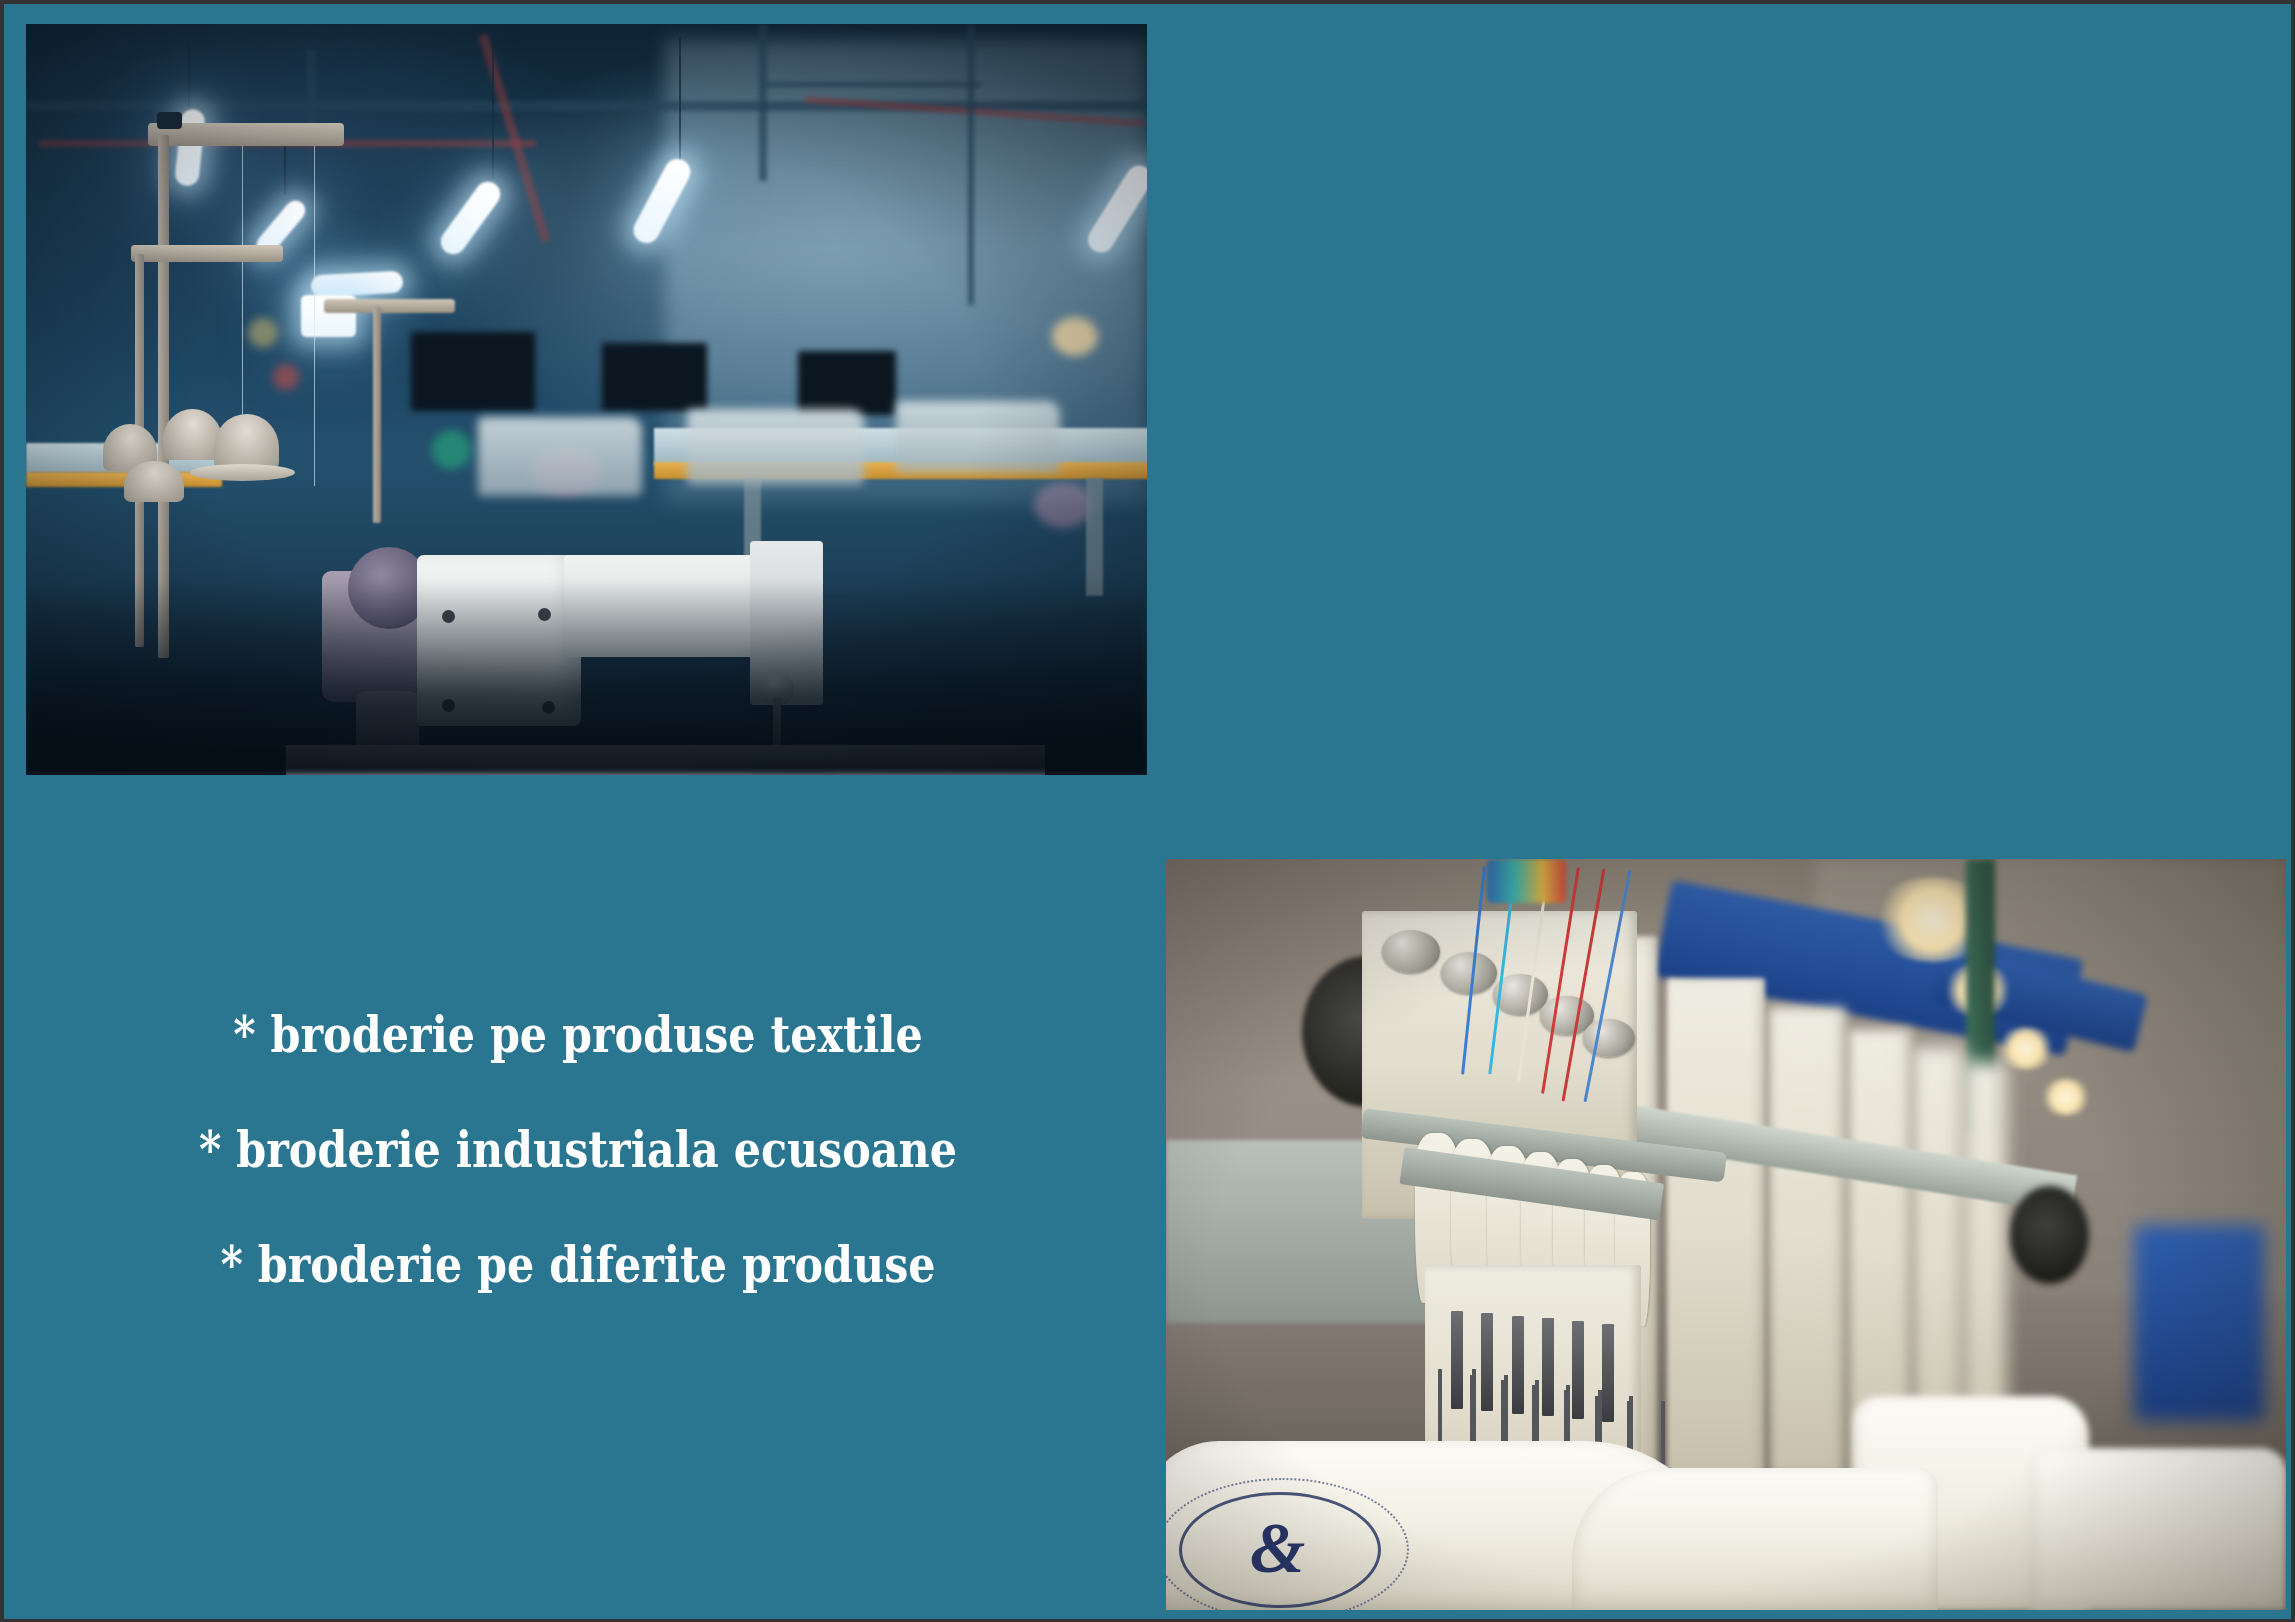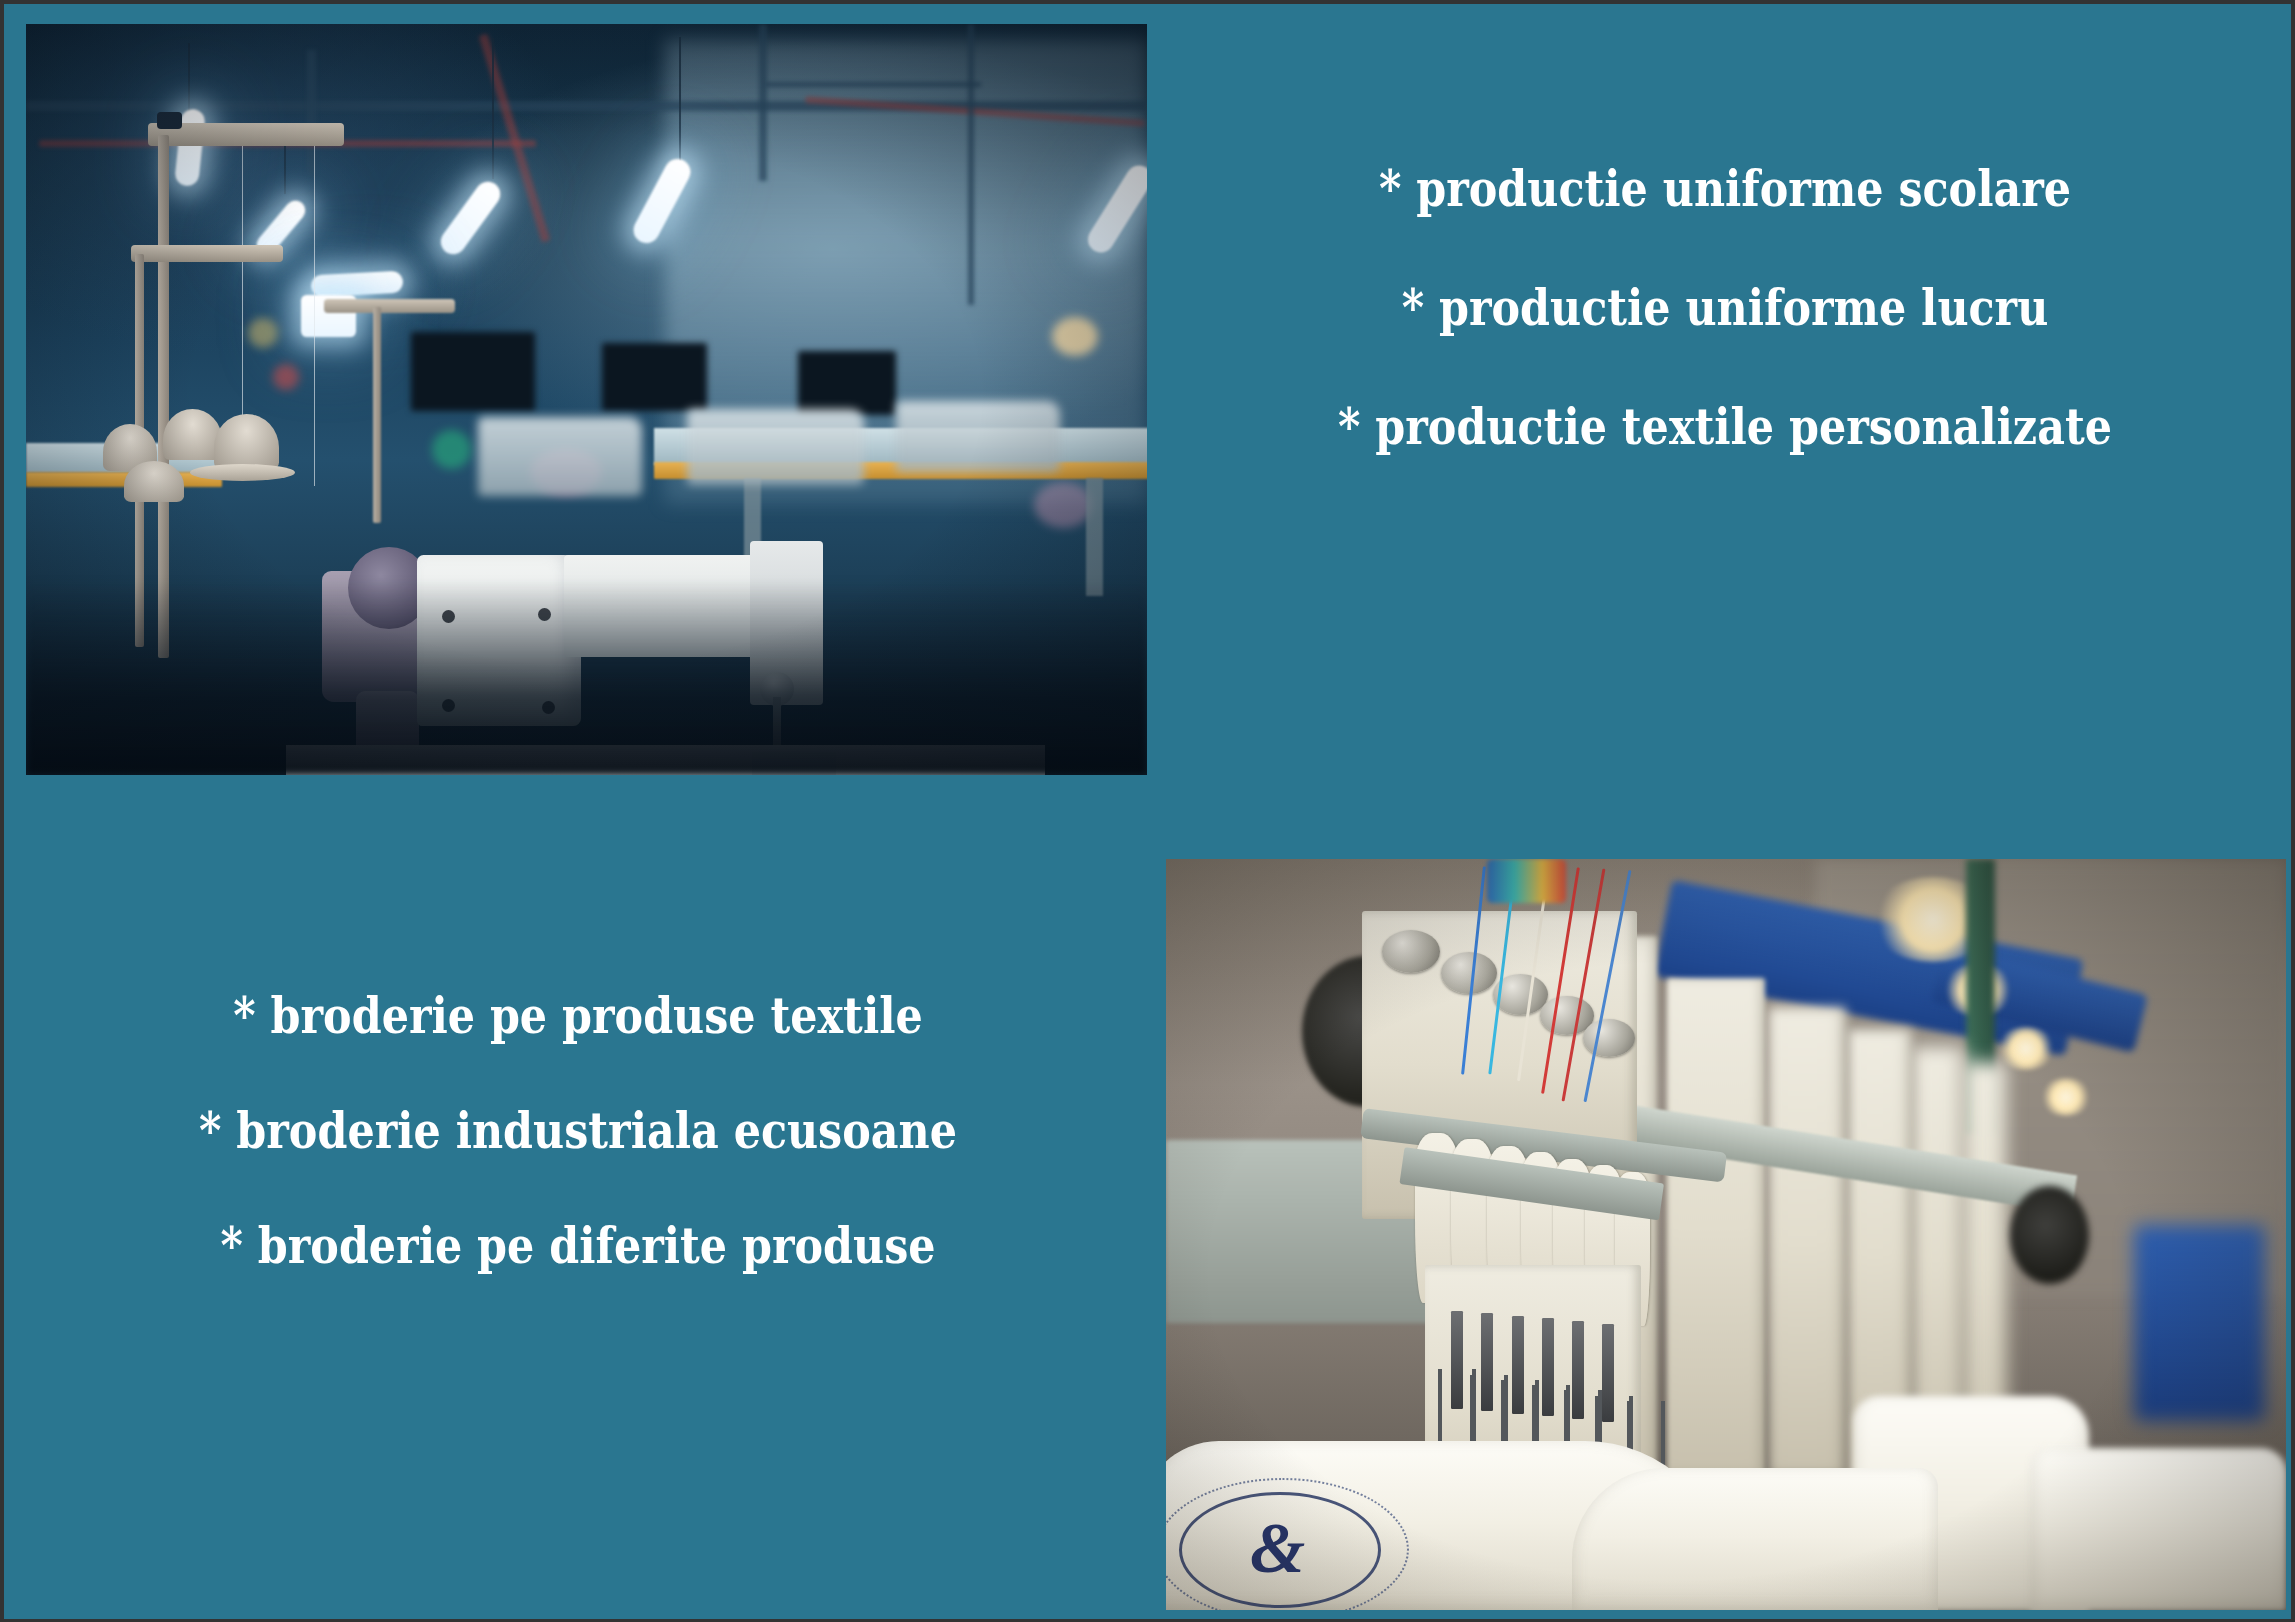--- a/index.html
+++ b/index.html
@@ -264,21 +264,21 @@
     line-height: 1.1;
     white-space: nowrap;
     transform: scaleX(.84);
   }
 
   #block-croitorie { left: 1178px; top: 79px; width: 1086px; }
   #block-croitorie .bullets { margin-top: 77px; }
   #block-croitorie .bullet { margin-bottom: 63px; }
 
   #block-broderie { left: 31px; top: 910px; width: 1086px; }
-  #block-broderie .bullets { margin-top: 73px; }
+  #block-broderie .bullets { margin-top: 92px; }
   #block-broderie .bullet { margin-bottom: 59px; }
 </style>
 </head>
 <body>
 
 <div id="slide">
 
   <div class="photo-sewing">
     <div class="ps-layer ps-room"></div>
     <div class="ps-layer ps-wall-r"></div>
@@ -449,25 +449,20 @@
     <div class="pe-layer pe-fabric" style="left:406px;top:609px;width:366px;height:144px;border-radius:92px 19.6px 0 0;"></div>
 
     <div class="pe-layer pe-emblem-ring" style="left:13px;top:633px;width:196px;height:110px;"></div>
     <div class="pe-layer pe-emblem-ring2" style="left:-10.5px;top:619px;width:249px;height:139px;"></div>
     <div class="pe-layer pe-emblem-mark" style="left:46px;top:654px;width:131px;font-size:71px;line-height:71px;">&amp;</div>
 
     <div class="pe-layer pe-vignette"></div>
   </div>
 
   <div class="textblock" id="block-croitorie">
-    <div class="bullets">
-      <div class="bullet">* productie uniforme scolare</div>
-      <div class="bullet">* productie uniforme lucru</div>
-      <div class="bullet">* productie textile personalizate</div>
-    </div>
   </div>
 
   <div class="textblock" id="block-broderie">
     <div class="bullets">
       <div class="bullet">* broderie pe produse textile</div>
       <div class="bullet">* broderie industriala ecusoane</div>
       <div class="bullet">* broderie pe diferite produse</div>
     </div>
   </div>
 

